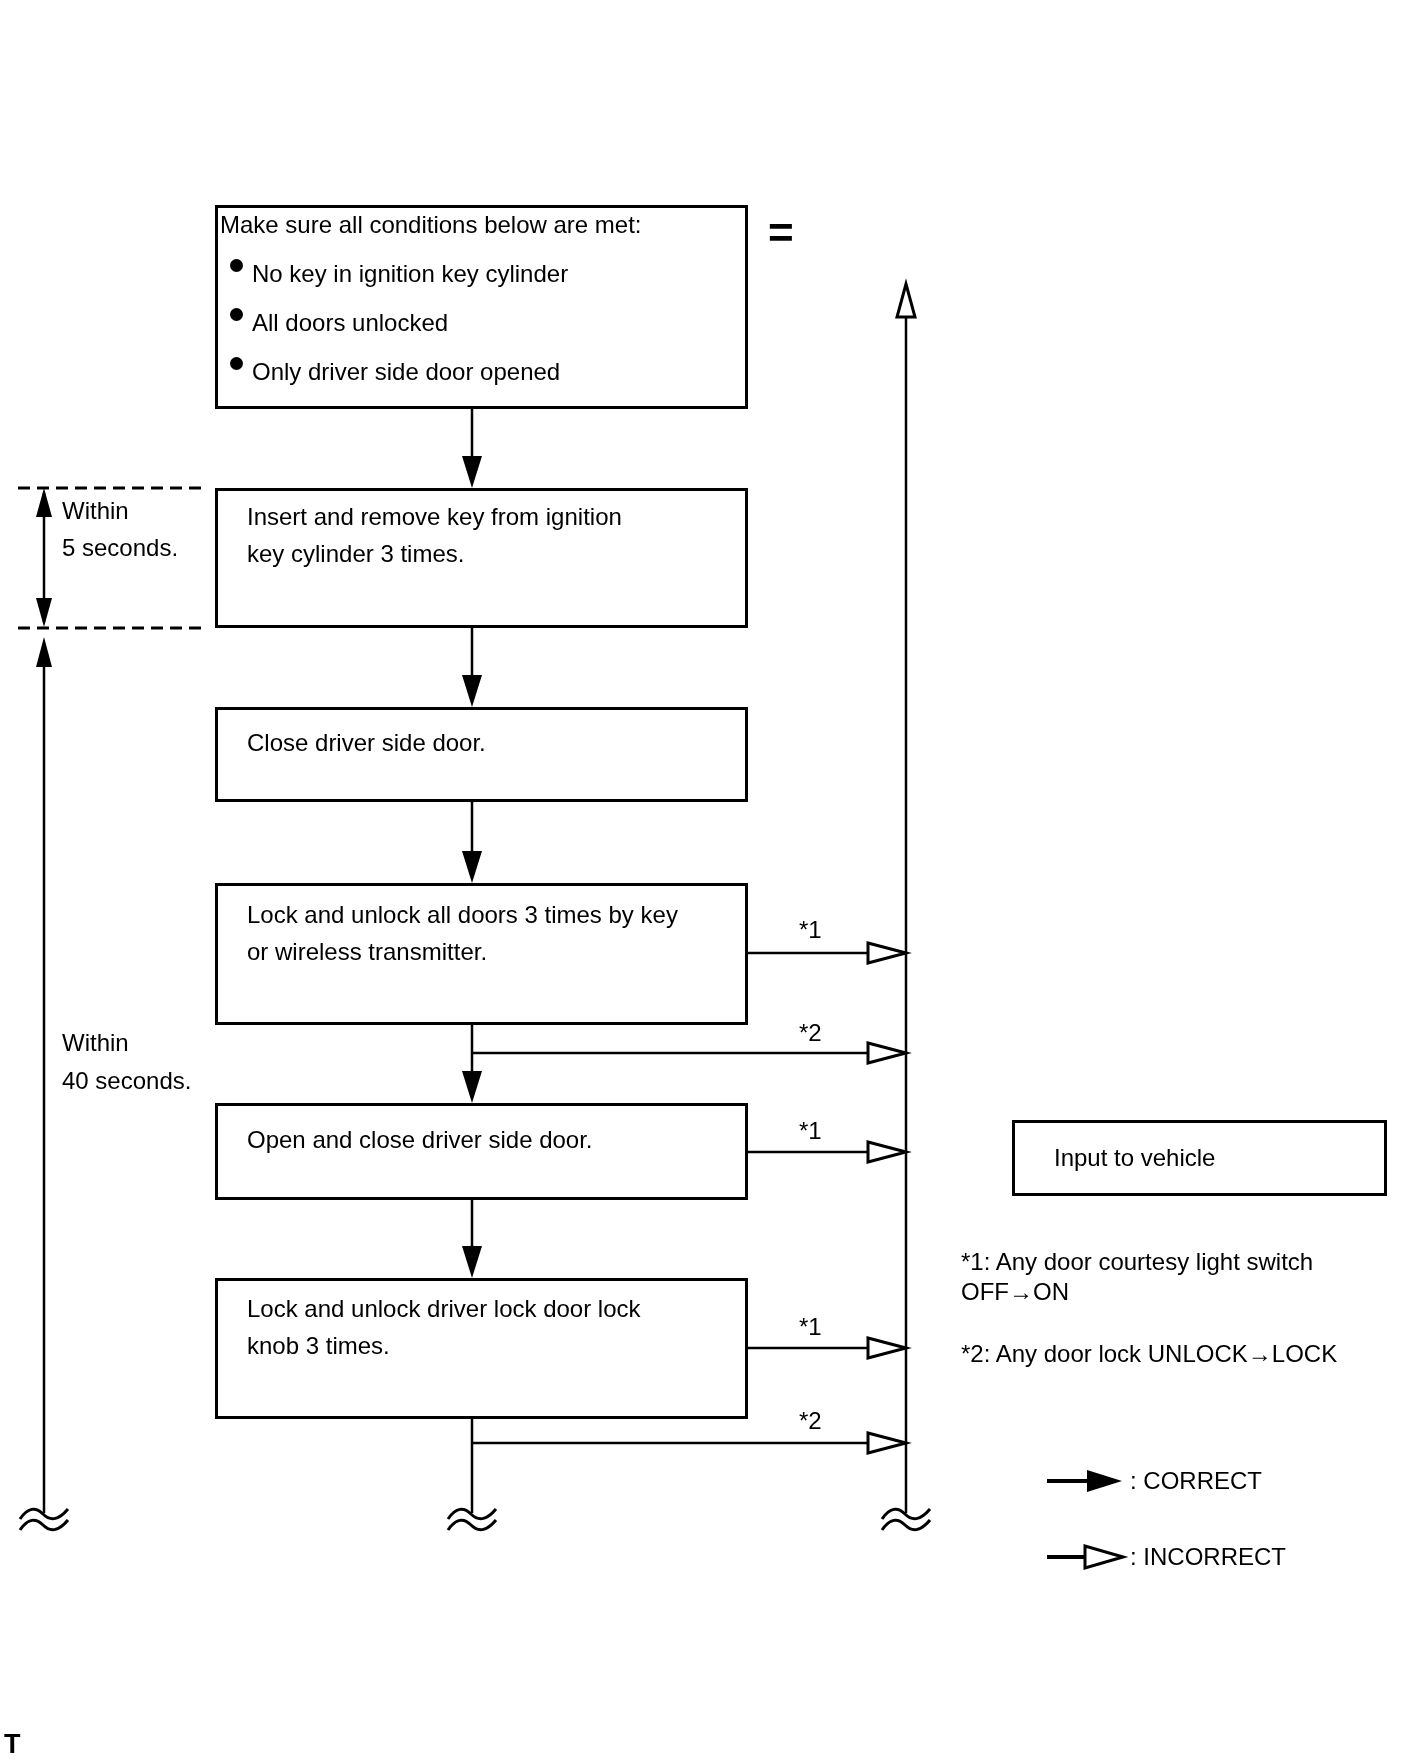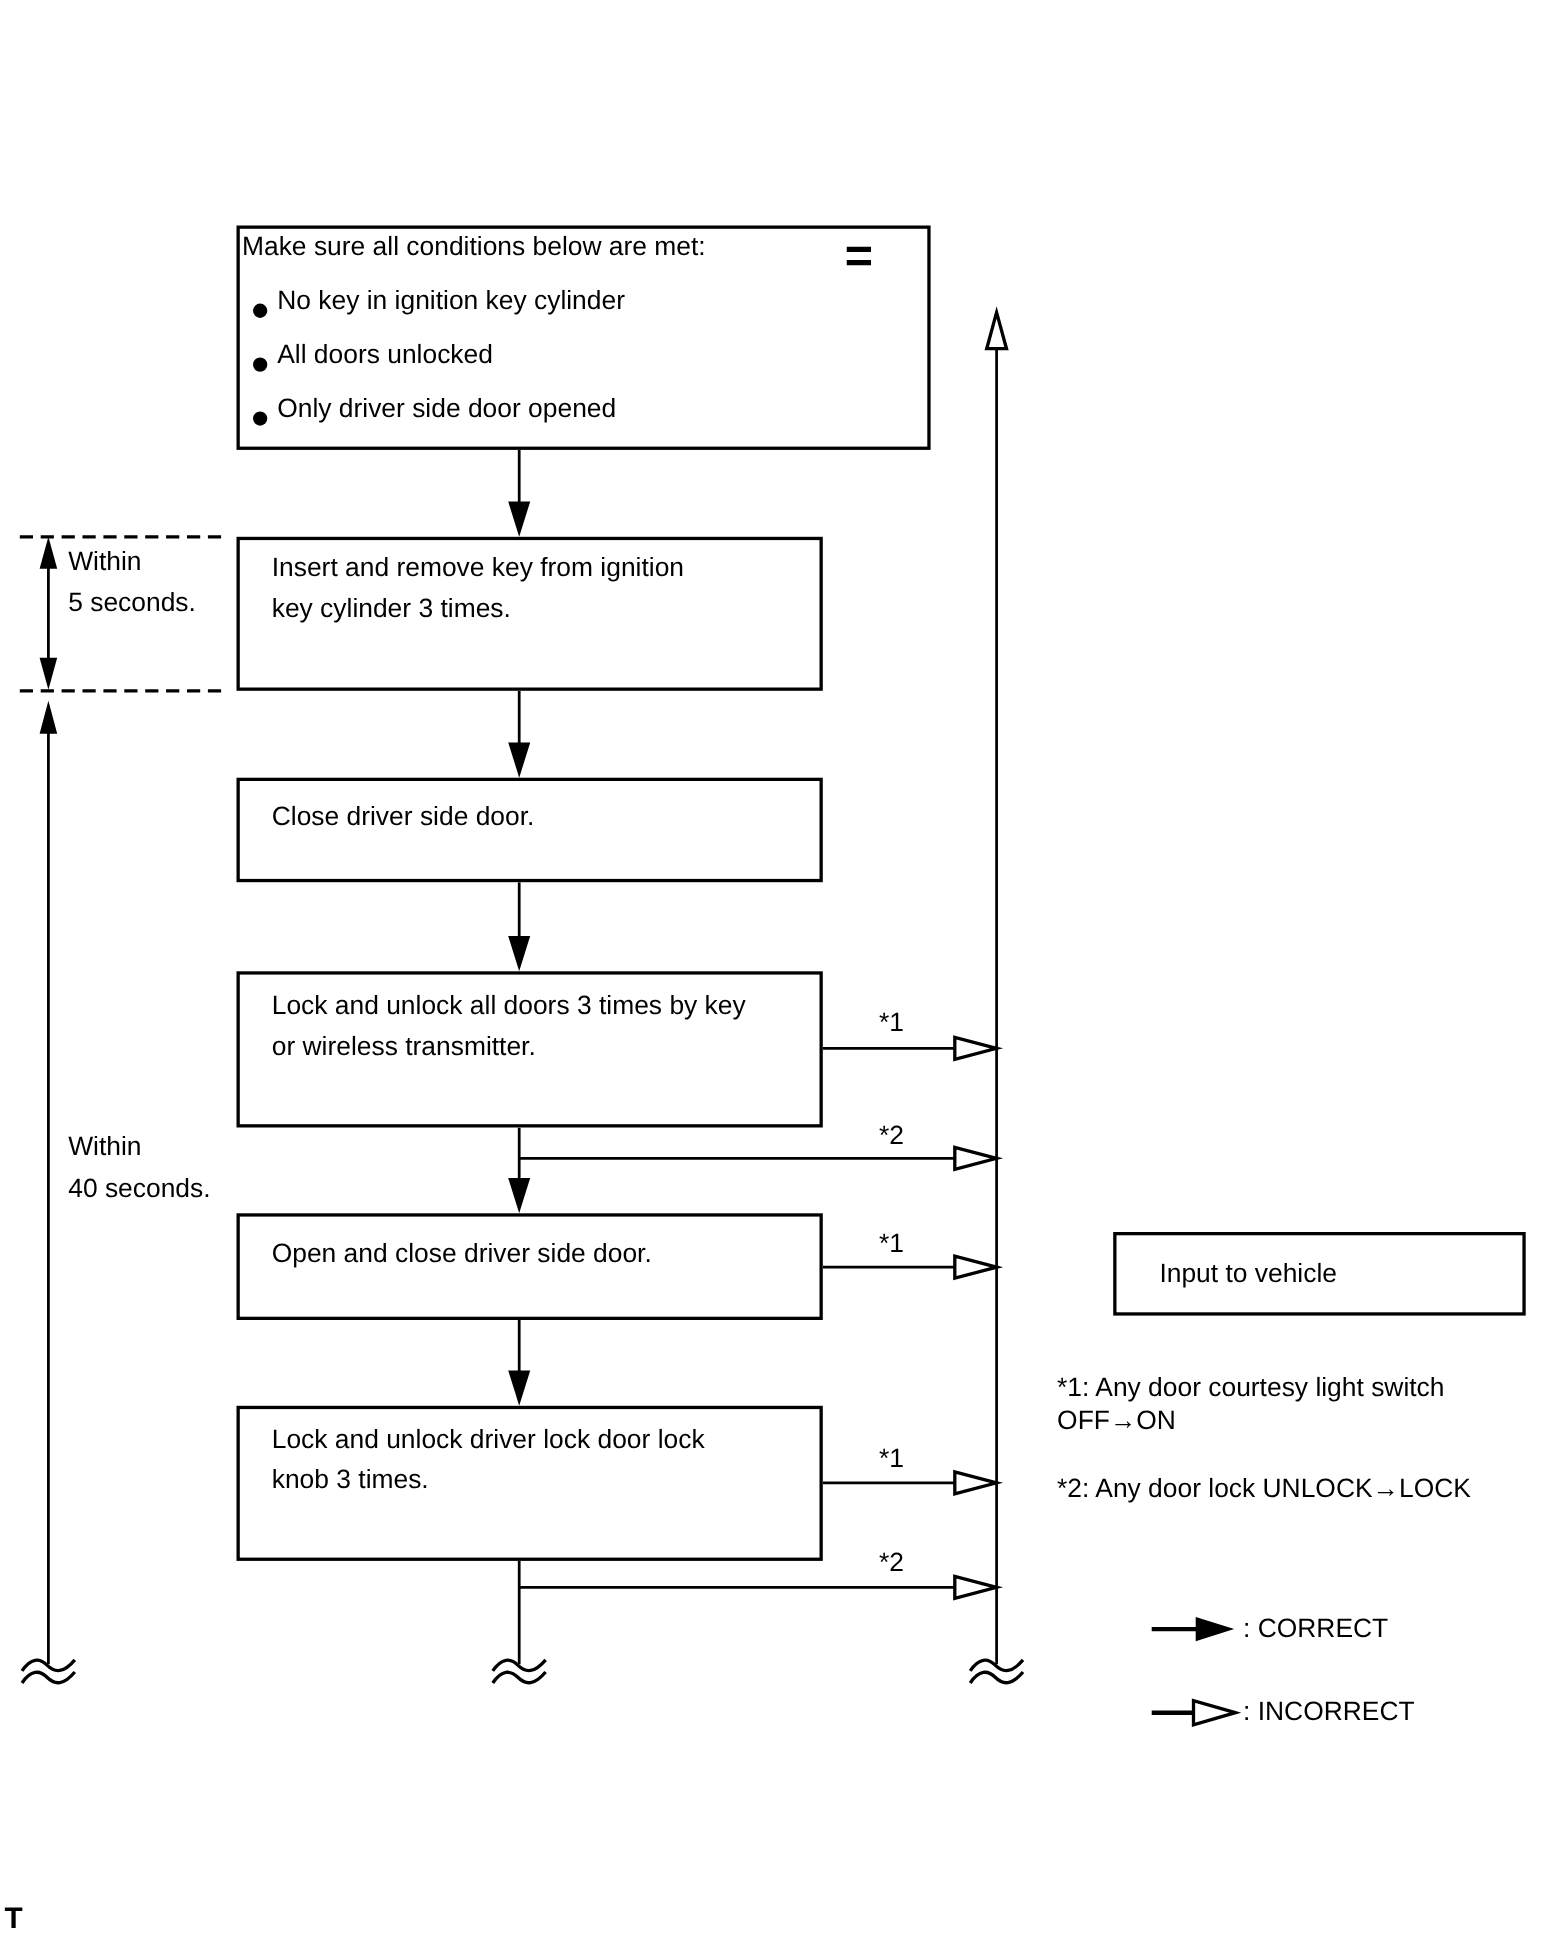--- a/index.html
+++ b/index.html
@@ -15,33 +15,33 @@
   .fbox{
     position:absolute;
     border:3px solid #000;
     box-sizing:border-box;
     background:#fff;
     font-size:24px;
     line-height:37px;
   }
   .fbox .txt{padding-left:29px;white-space:nowrap;}
   
-  .b-cond  {left:215px;top:205px; width:631px;height:204px;}
+  .b-cond  {left:215px;top:205px; width:533px;height:204px;}
   .b-insert{left:215px;top:488px; width:533px;height:140px;padding-top:7px;}
   .b-close {left:215px;top:707px; width:533px;height:95px; padding-top:14px;}
   .b-lockall{left:215px;top:883px;width:533px;height:142px;padding-top:10px;}
   .b-open  {left:215px;top:1103px;width:533px;height:97px; padding-top:15px;}
   .b-knob  {left:215px;top:1278px;width:533px;height:141px;padding-top:9px;}
   .b-vic   {left:831px;top:206px; width:443px;height:75px; padding-top:15px;}
   .b-vic .txt{padding-left:20px;}
   .b-input {left:1012px;top:1120px;width:375px;height:76px;padding-top:16px;}
   .b-input .txt{padding-left:39px;}
   
   .b-cond .title{margin-top:2px;padding-left:2px;line-height:30px;white-space:nowrap;}
-  .b-cond .brow{display:flex;align-items:flex-end;line-height:30px;margin-top:19px;white-space:nowrap;}
+  .b-cond .brow{display:flex;align-items:flex-start;line-height:30px;margin-top:19px;white-space:nowrap;}
   .dot{width:13px;height:13px;border-radius:50%;background:#000;margin-left:12px;margin-right:9px;flex:0 0 auto;}
   
   .lbl{position:absolute;font-size:24px;line-height:30px;white-space:nowrap;}
   .twoline{position:absolute;font-size:24px;line-height:37px;white-space:nowrap;}
   .eq{position:absolute;left:768px;top:211px;font-size:44px;font-weight:bold;line-height:44px;}
   .note{position:absolute;font-size:24px;line-height:30px;white-space:nowrap;}
   .pagemark{position:absolute;left:4px;top:1729px;font-size:27px;font-weight:bold;}
 </style>
 </head>
 <body>

